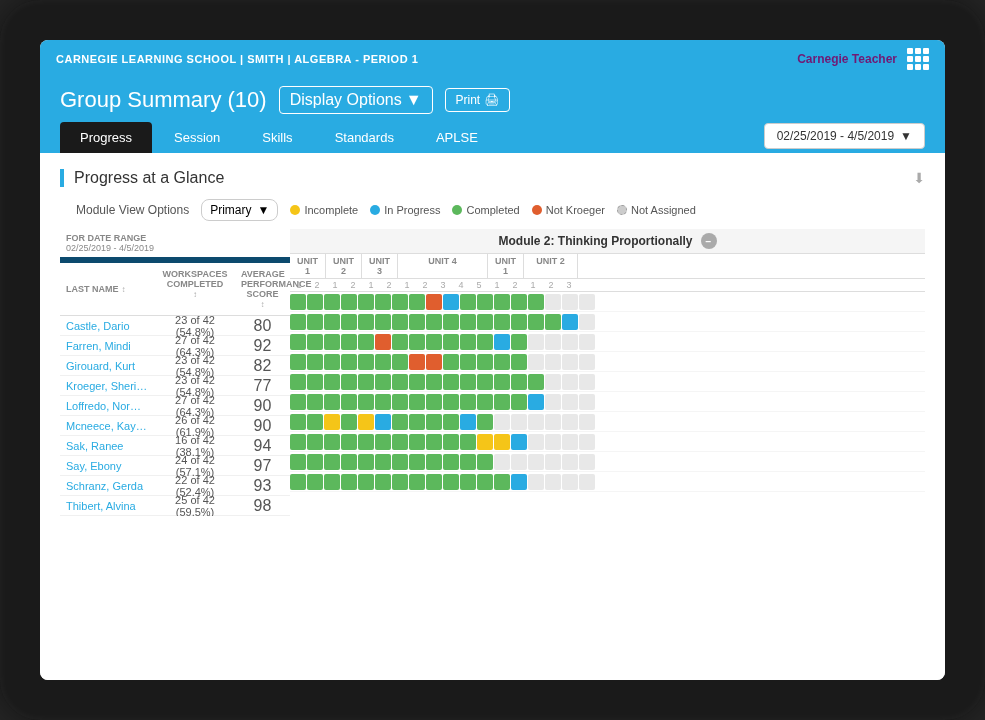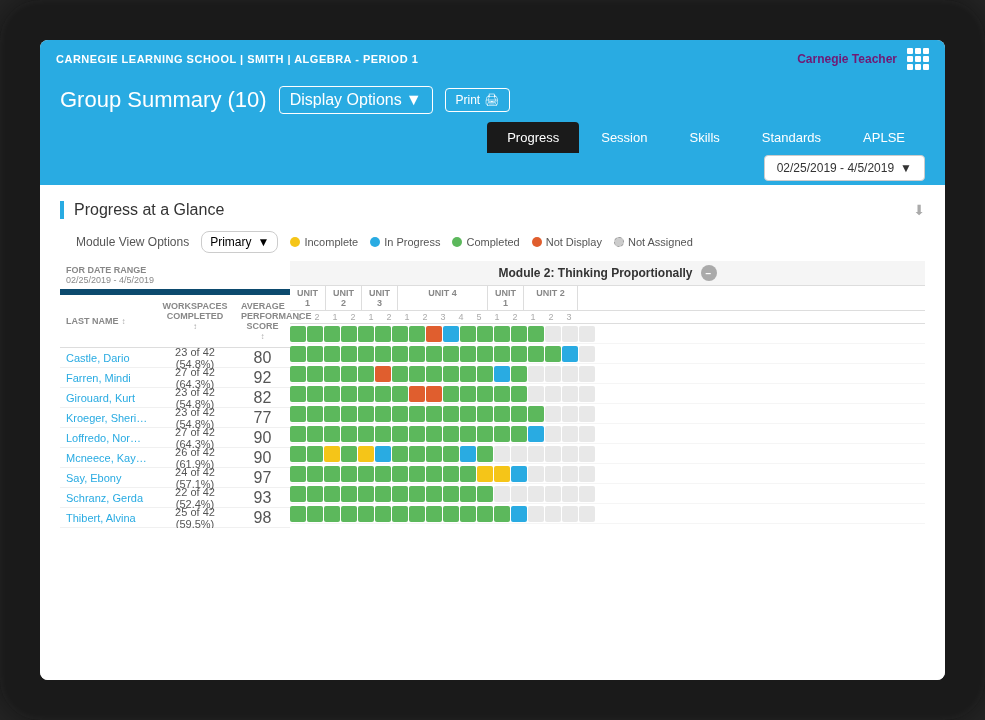--- a/index.html
+++ b/index.html
@@ -105,21 +105,20 @@
       display: flex;
       align-items: center;
       gap: 4px;
     }
     
     .tabs-row {
       display: flex;
       align-items: flex-end;
       gap: 2px;
       justify-content: space-between;
-      flex-direction: column;
     }
     .tabs-left {
       display: flex;
       gap: 2px;
     }
     .tab {
       padding: 8px 20px;
       font-size: 13px;
       border-radius: 4px 4px 0 0;
       cursor: pointer;
@@ -439,21 +438,21 @@
           <div class="legend-item">
             <div class="legend-dot in-progress"></div>
             <span>In Progress</span>
           </div>
           <div class="legend-item">
             <div class="legend-dot completed"></div>
             <span>Completed</span>
           </div>
           <div class="legend-item">
             <div class="legend-dot not-mastered"></div>
-            <span>Not Display</span>
+            <span>Not Kroeger</span>
           </div>
           <div class="legend-item">
             <div class="legend-dot not-assigned"></div>
             <span>Not Assigned</span>
           </div>
         </div>
       </div>
 
       <div class="table-container">
 
@@ -507,20 +506,25 @@
   </div>
               <div class="student-row">
     <span class="student-name">Loffredo, Norman</span>
     <span class="student-workspaces">27 of 42 (64.3%)</span>
     <span class="student-score">90</span>
   </div>
               <div class="student-row">
     <span class="student-name">Mcneece, Kaylee</span>
     <span class="student-workspaces">26 of 42 (61.9%)</span>
     <span class="student-score">90</span>
+  </div>
+              <div class="student-row">
+    <span class="student-name">Sak, Ranee</span>
+    <span class="student-workspaces">16 of 42 (38.1%)</span>
+    <span class="student-score">94</span>
   </div>
               <div class="student-row">
     <span class="student-name">Say, Ebony</span>
     <span class="student-workspaces">24 of 42 (57.1%)</span>
     <span class="student-score">97</span>
   </div>
               <div class="student-row">
     <span class="student-name">Schranz, Gerda</span>
     <span class="student-workspaces">22 of 42 (52.4%)</span>
     <span class="student-score">93</span>

